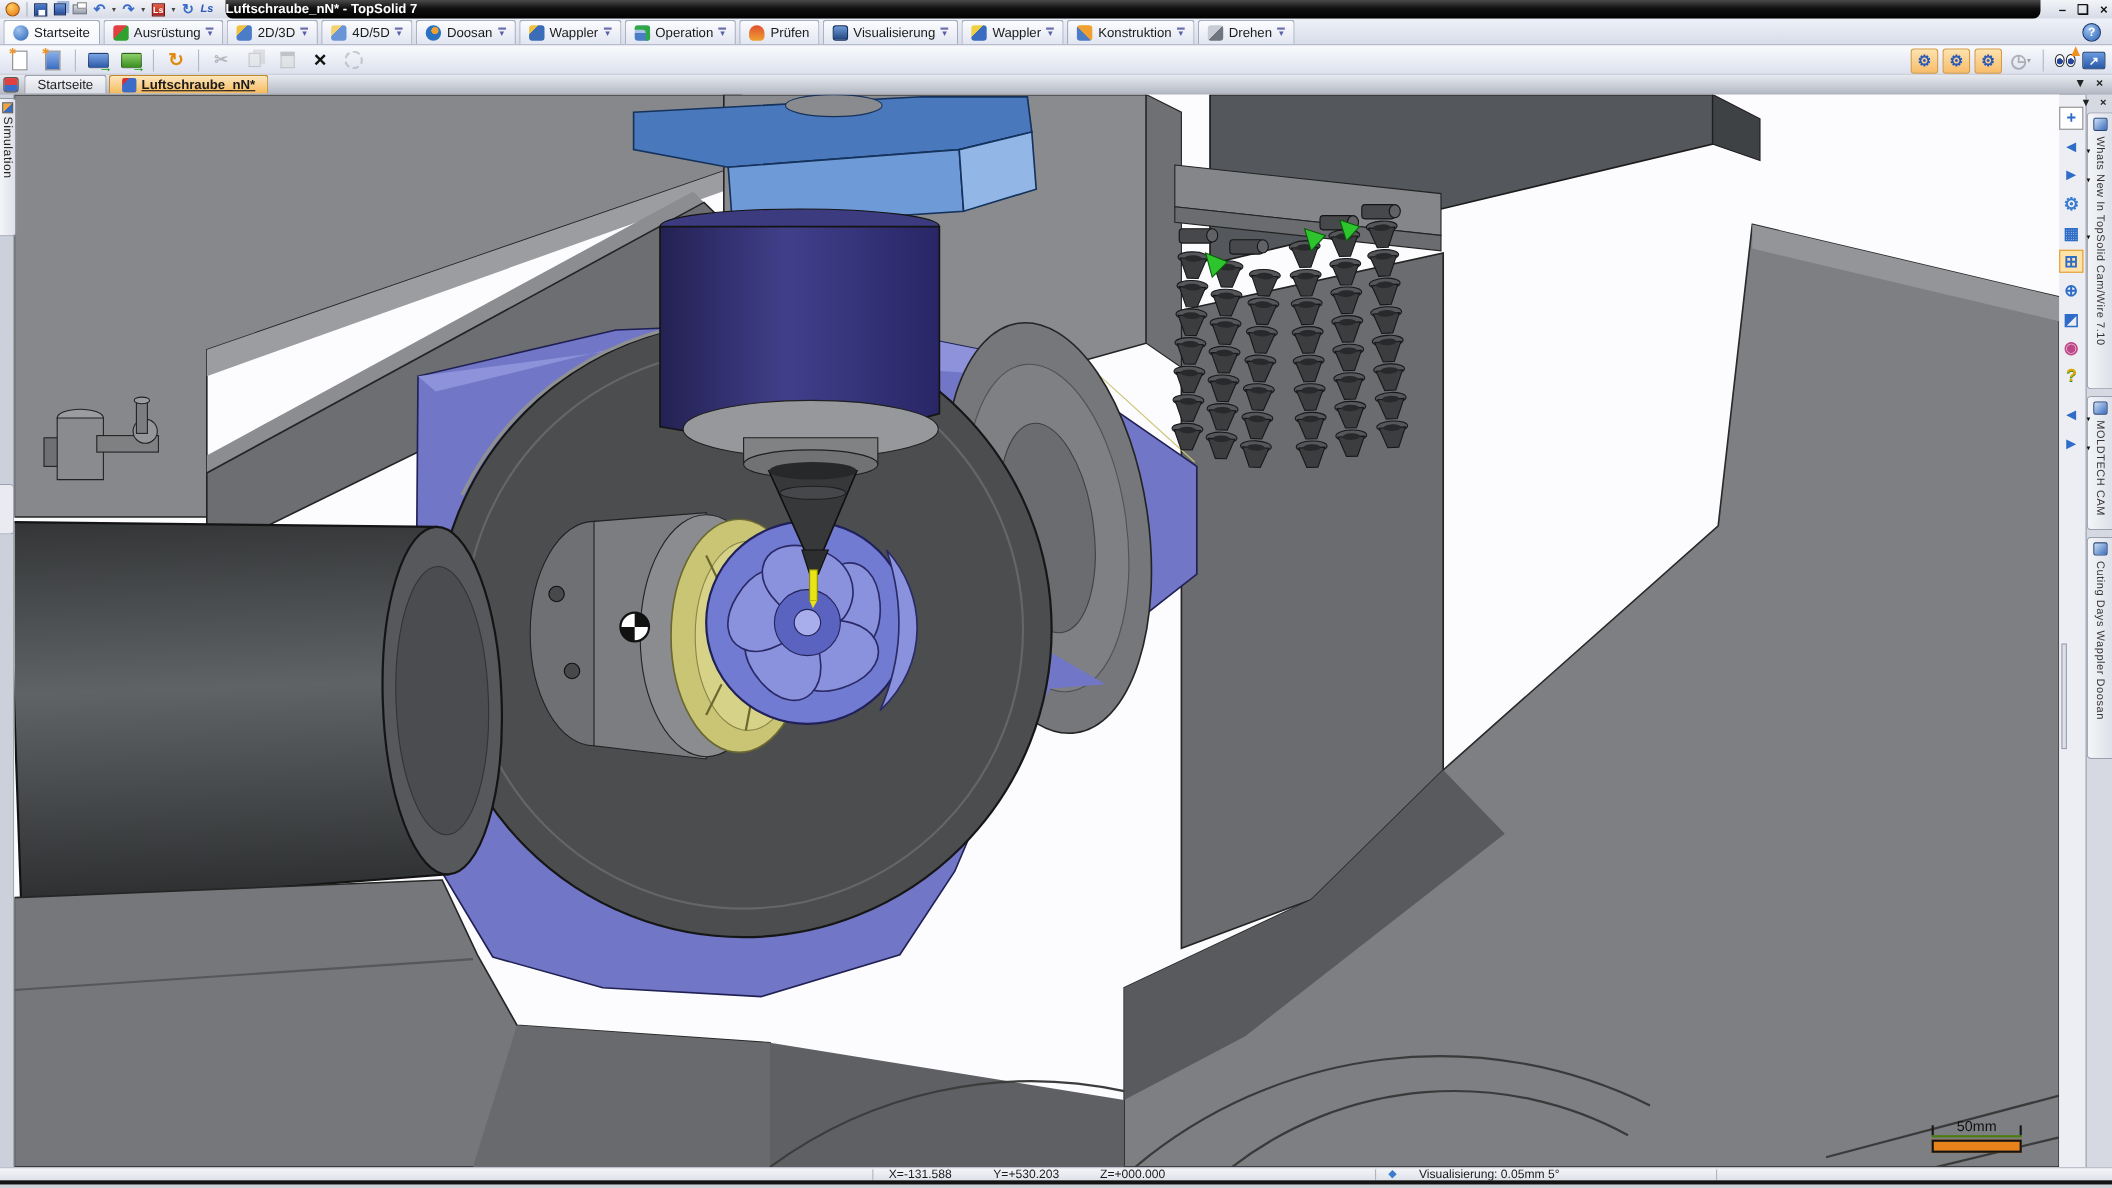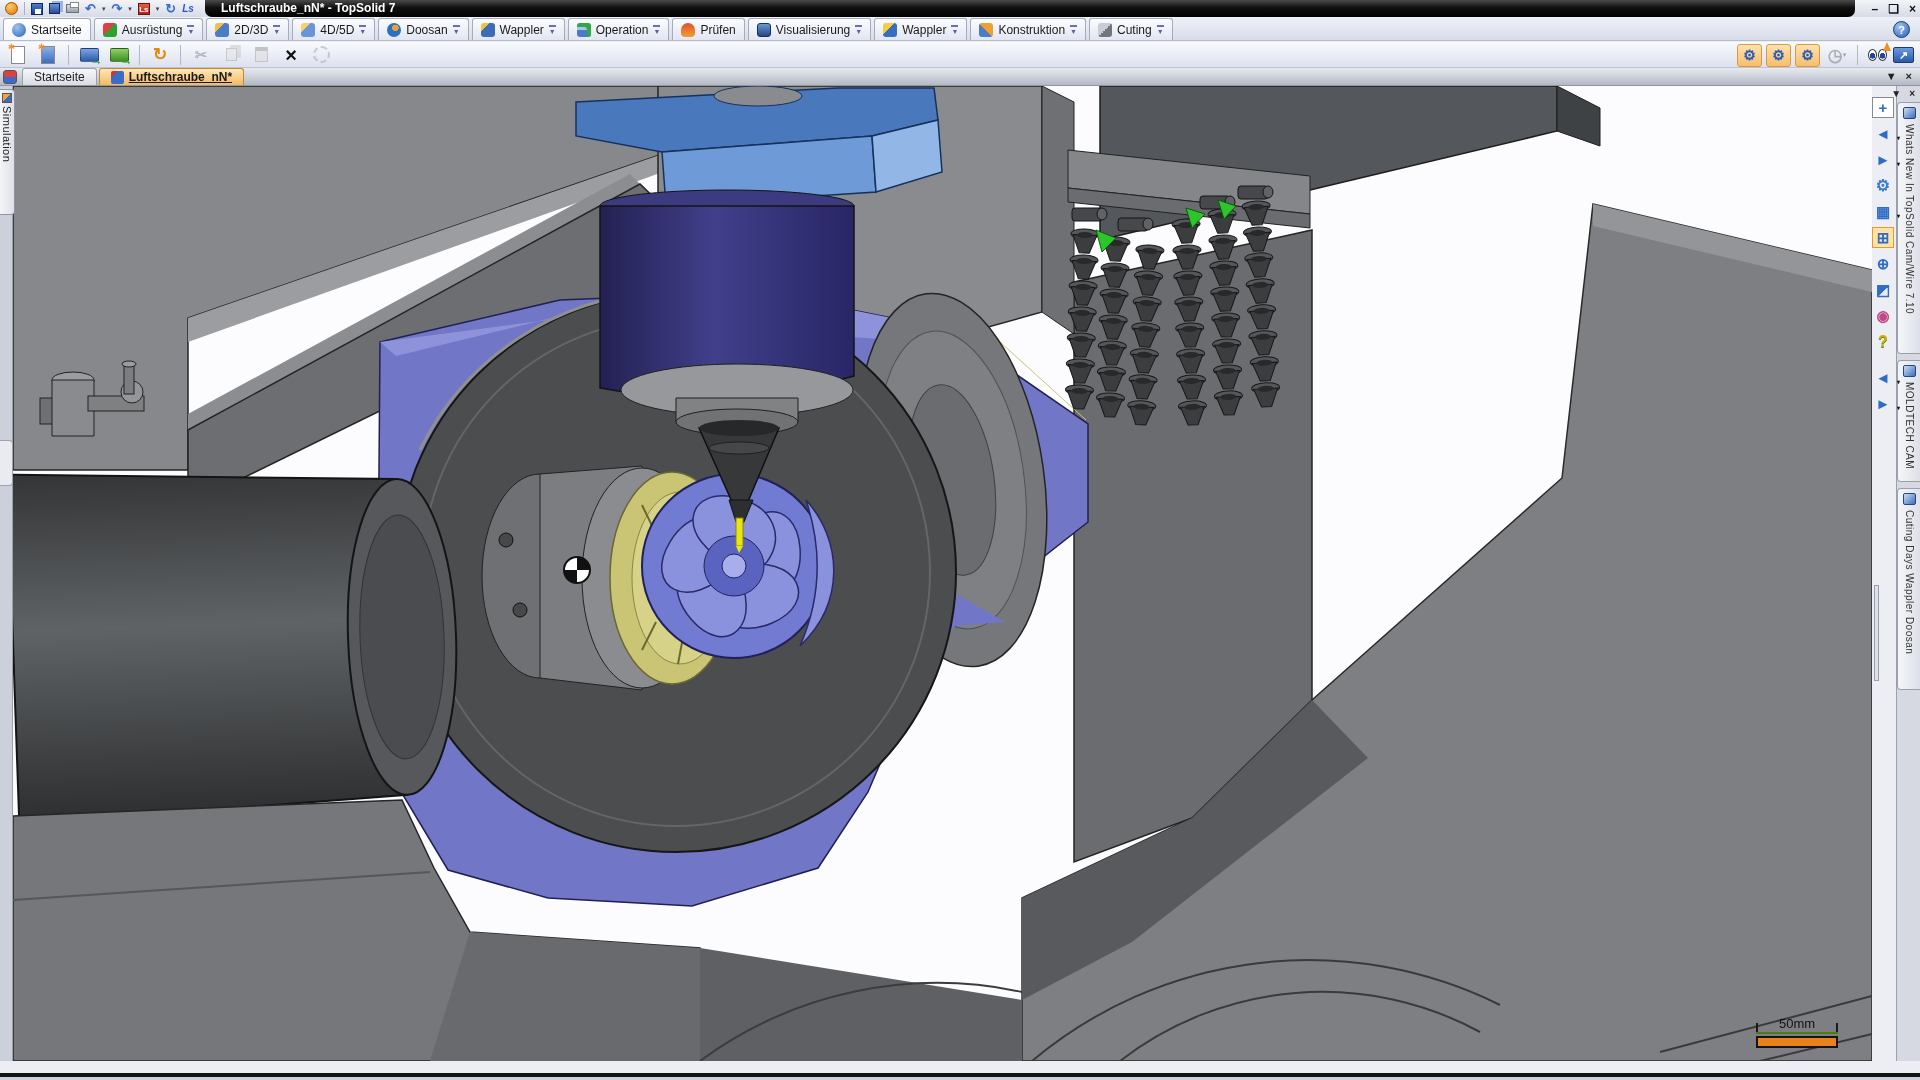--- a/index.html
+++ b/index.html
@@ -1,21 +1,21 @@
 <!DOCTYPE html>
 <html><head>
 <meta charset="utf-8">
 <style>
   * { margin:0; padding:0; box-sizing:border-box; }
   body { font-family:"Liberation Sans", sans-serif; background:#9aa0ac; }
   #app { position:relative; width:1920px; height:1080px; background:#eceef4; overflow:hidden; font-family:"Liberation Sans",sans-serif; }
 
   
   .titlebar { position:absolute; left:0; top:0; width:1920px; height:17px; background:linear-gradient(#f2f4f8,#d7dbe6); }
-  .title-band { position:absolute; left:205px; top:0; width:1650px; height:17px; background:linear-gradient(#4a4a4a,#101010 45%,#000); border-radius:0 0 7px 7px; color:#fff; font-size:12px; font-weight:bold; line-height:16px; padding-left:16px; }
+  .title-band { position:absolute; left:205px; top:0; width:1650px; height:17px; background:linear-gradient(#4a4a4a,#101010 45%,#000); border-radius:0 0 7px 7px; color:#fff; font-size:12px; font-weight:bold; line-height:16px; }
   .winbtns { position:absolute; right:4px; top:0; height:17px; display:flex; gap:10px; align-items:center; }
   .winbtn { color:#111; font-size:12px; font-weight:bold; line-height:14px; cursor:default; }
   .qa { position:absolute; left:5px; top:1px; height:15px; display:flex; align-items:center; gap:6px; }
   .qa-sep { width:1px; height:13px; background:#aab0be; }
   .qa-logo { width:13px; height:13px; border-radius:50%; background:radial-gradient(circle at 35% 30%, #fcd060, #e87010); border:1px solid #a05008; }
   .qa-save { width:12px; height:12px; background:linear-gradient(#4a7cd0,#1a3c88); border:1px solid #122a5a; position:relative; }
   .qa-save::after { content:""; position:absolute; left:3px; bottom:0; width:6px; height:5px; background:#fff; }
   .qa-copy { width:11px; height:11px; background:linear-gradient(#6a94dc,#2a4c98); border:1px solid #122a5a; box-shadow:3px -2px 0 0 #9cb4e0; }
   .qa-print { width:13px; height:9px; background:linear-gradient(#d8dce4,#9aa0ae); border:1px solid #6a7080; position:relative; }
   .qa-print::after { content:""; position:absolute; left:3px; top:-3px; width:7px; height:4px; background:#fff; border:1px solid #888; }
@@ -194,21 +194,21 @@
         <span data-name="ribbon-tab-label">Wappler</span>
         <span class="ddarrow" data-name="chevron-down-icon">▼</span>
       </div>
     <div class="rtab" data-name="ribbon-tab-konstruktion">
         <span class="tabicon" data-name="konstruktion-icon"></span>
         <span data-name="ribbon-tab-label">Konstruktion</span>
         <span class="ddarrow" data-name="chevron-down-icon">▼</span>
       </div>
     <div class="rtab" data-name="ribbon-tab-extras">
         <span class="tabicon" data-name="extras-icon"></span>
-        <span data-name="ribbon-tab-label">Cuting</span>
+        <span data-name="ribbon-tab-label">Drehen</span>
         <span class="ddarrow" data-name="chevron-down-icon">▼</span>
       </div>
   </div>
   <div class="helpbtn" data-name="help-icon">?</div>
 
   <div class="toolbar" data-name="main-toolbar">
     <div class="tbtn" data-name="new-document-button">
         <span class="pg" data-name="new-document-icon">
           <span class="star">＊</span>
         </span>
@@ -595,16 +595,26 @@
   <div class="vtab" style="top:488px; height:202px;" data-name="panel-tab-cutting-days">
     <span class="vticon" data-name="document-icon"></span>
     <span class="vtext" data-name="panel-tab-label">Cuting Days Wappler Doosan</span>
   </div>
 
   <div class="scalebar" data-name="scale-indicator">
     <div class="scale-top" data-name="scale-label">50mm</div>
     <div class="scale-rect" data-name="scale-bar"></div>
   </div>
 
+  <div class="statusbar" data-name="status-bar">
+    <span class="stdiv" style="left:793px;" data-name="separator"></span>
+    <span class="st" style="left:808px;" data-name="status-coordinate-x">X=-131.588</span>
+    <span class="st" style="left:903px;" data-name="status-coordinate-y">Y=+530.203</span>
+    <span class="st" style="left:1000px;" data-name="status-coordinate-z">Z=+000.000</span>
+    <span class="stdiv" style="left:1250px;" data-name="separator"></span>
+    <span class="sticon" style="left:1262px;" data-name="visualization-status-icon">◆</span>
+    <span class="st" style="left:1290px;" data-name="visualization-status-text">Visualisierung: 0.05mm 5°</span>
+    <span class="stdiv" style="left:1560px;" data-name="separator"></span>
+  </div>
   <div class="bottomband" data-name="window-bottom-frame"></div>
   <div class="bottomedge" data-name="window-bottom-edge"></div>
 
 </div>
 
 </body></html>

